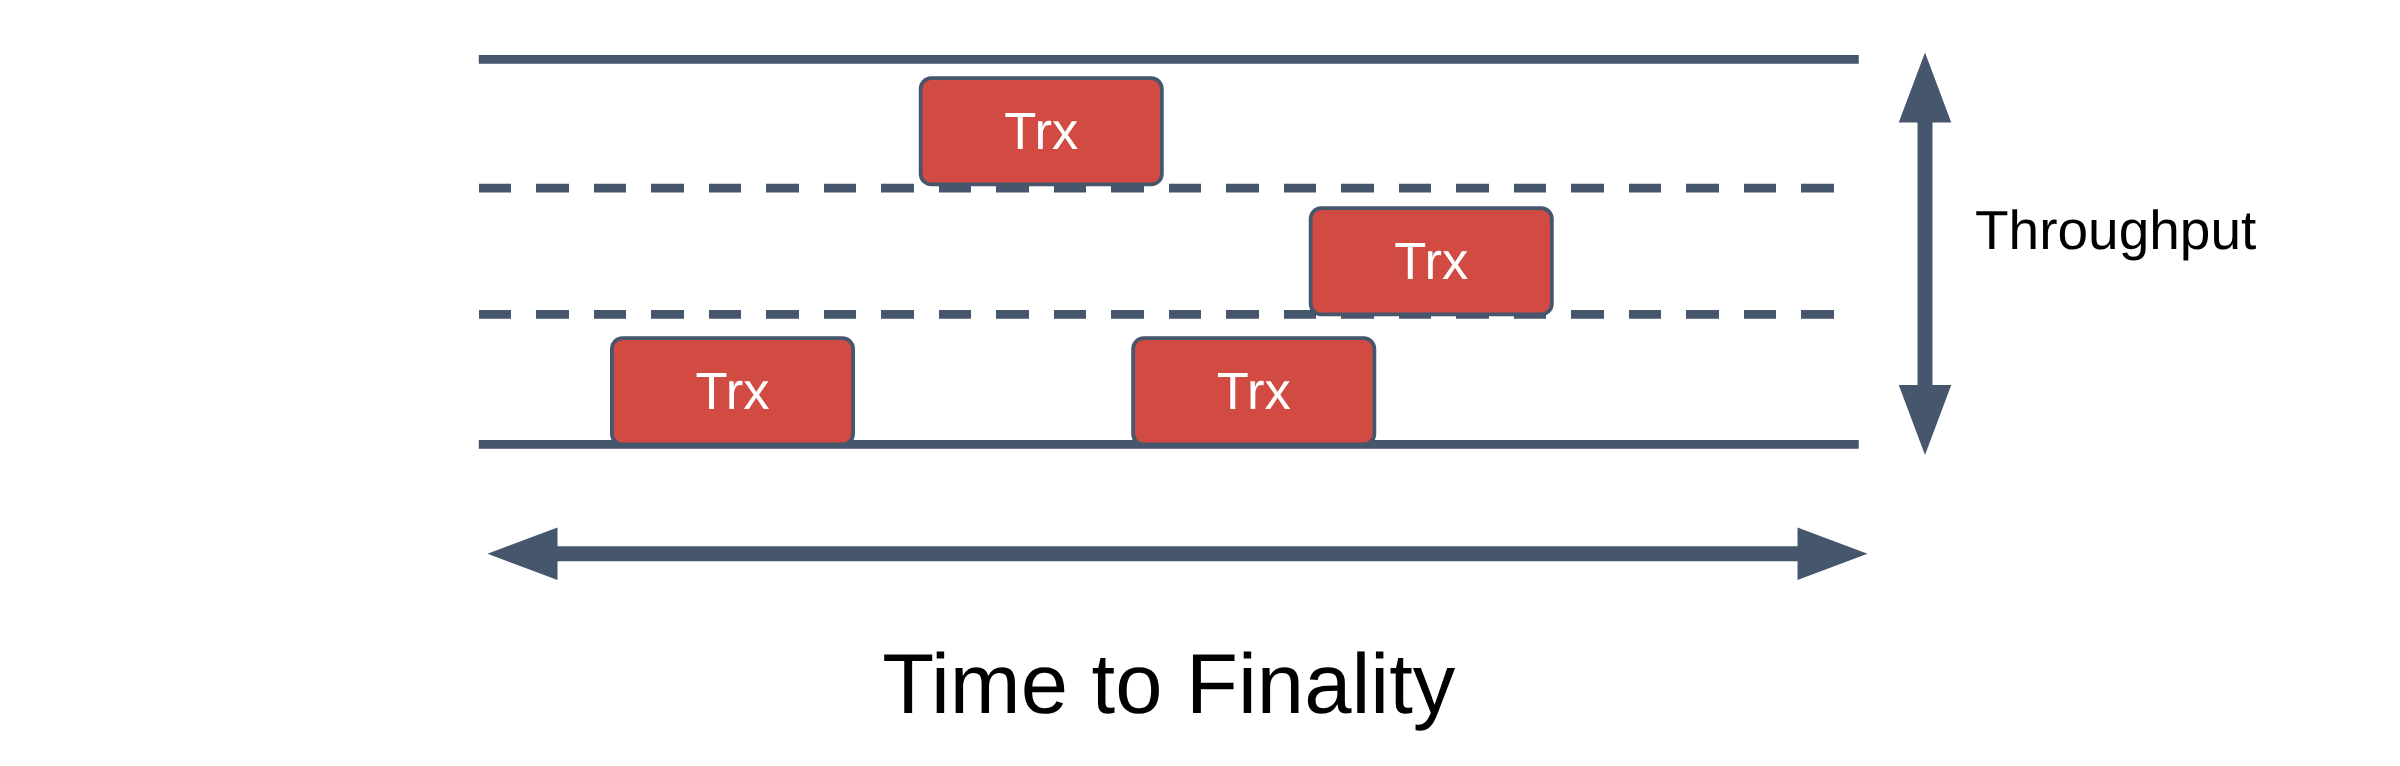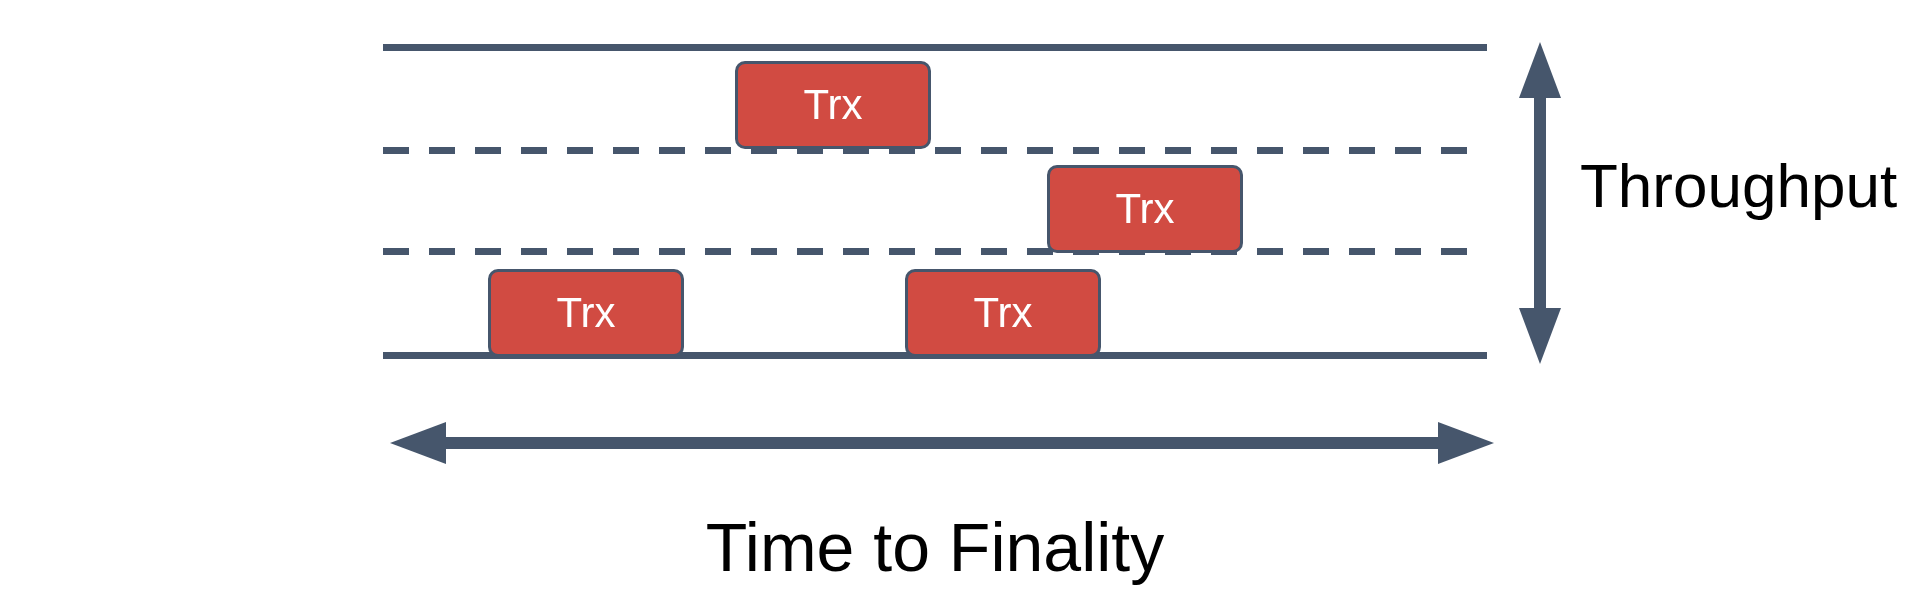--- a/index.html
+++ b/index.html
@@ -50,21 +50,21 @@
     position: absolute;
     color: var(--text-color, #000000);
     white-space: nowrap;
   }
   .throughput-label {
     left: 1580px;
     top: 150px;
     height: 70px;
     display: flex;
     align-items: center;
-    font-size: 62px;
+    font-size: 44px;
   }
   .ttf-label {
     left: 640px;
     top: 508px;
     width: 590px;
     text-align: center;
     font-size: 68px;
   }
   .arrow-svg { position: absolute; display: block; }
   .v-arrow { left: 1512px; top: 42px; }

